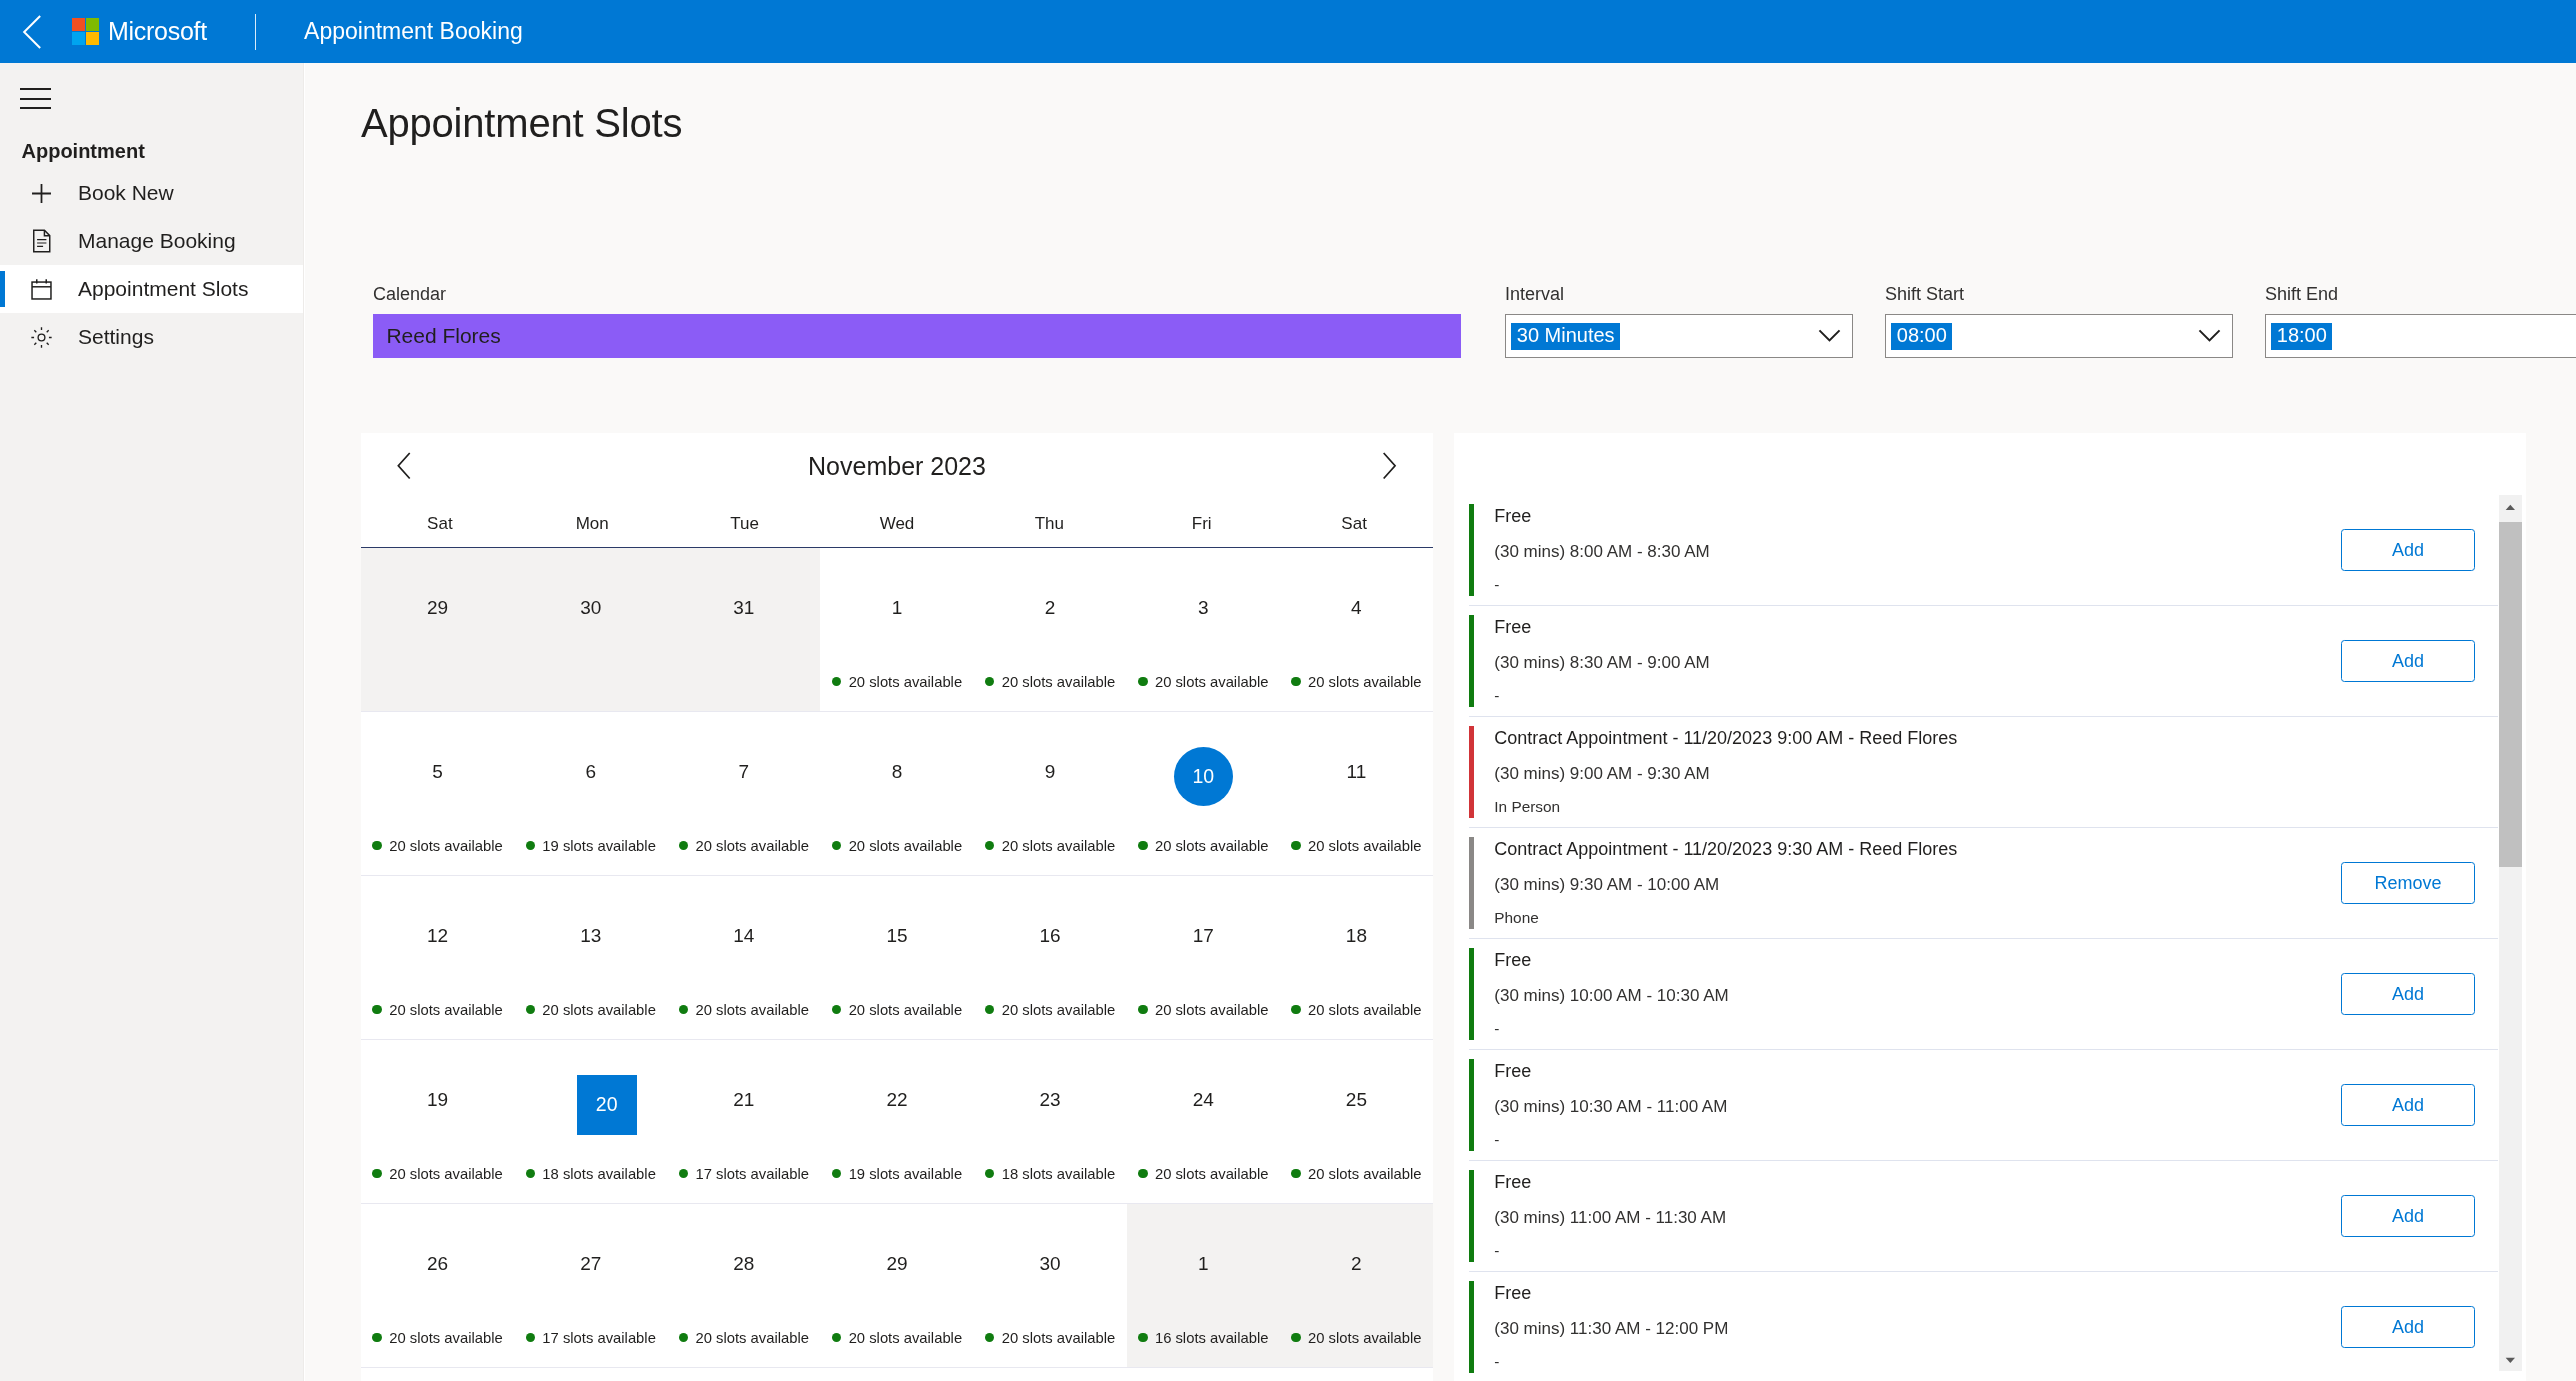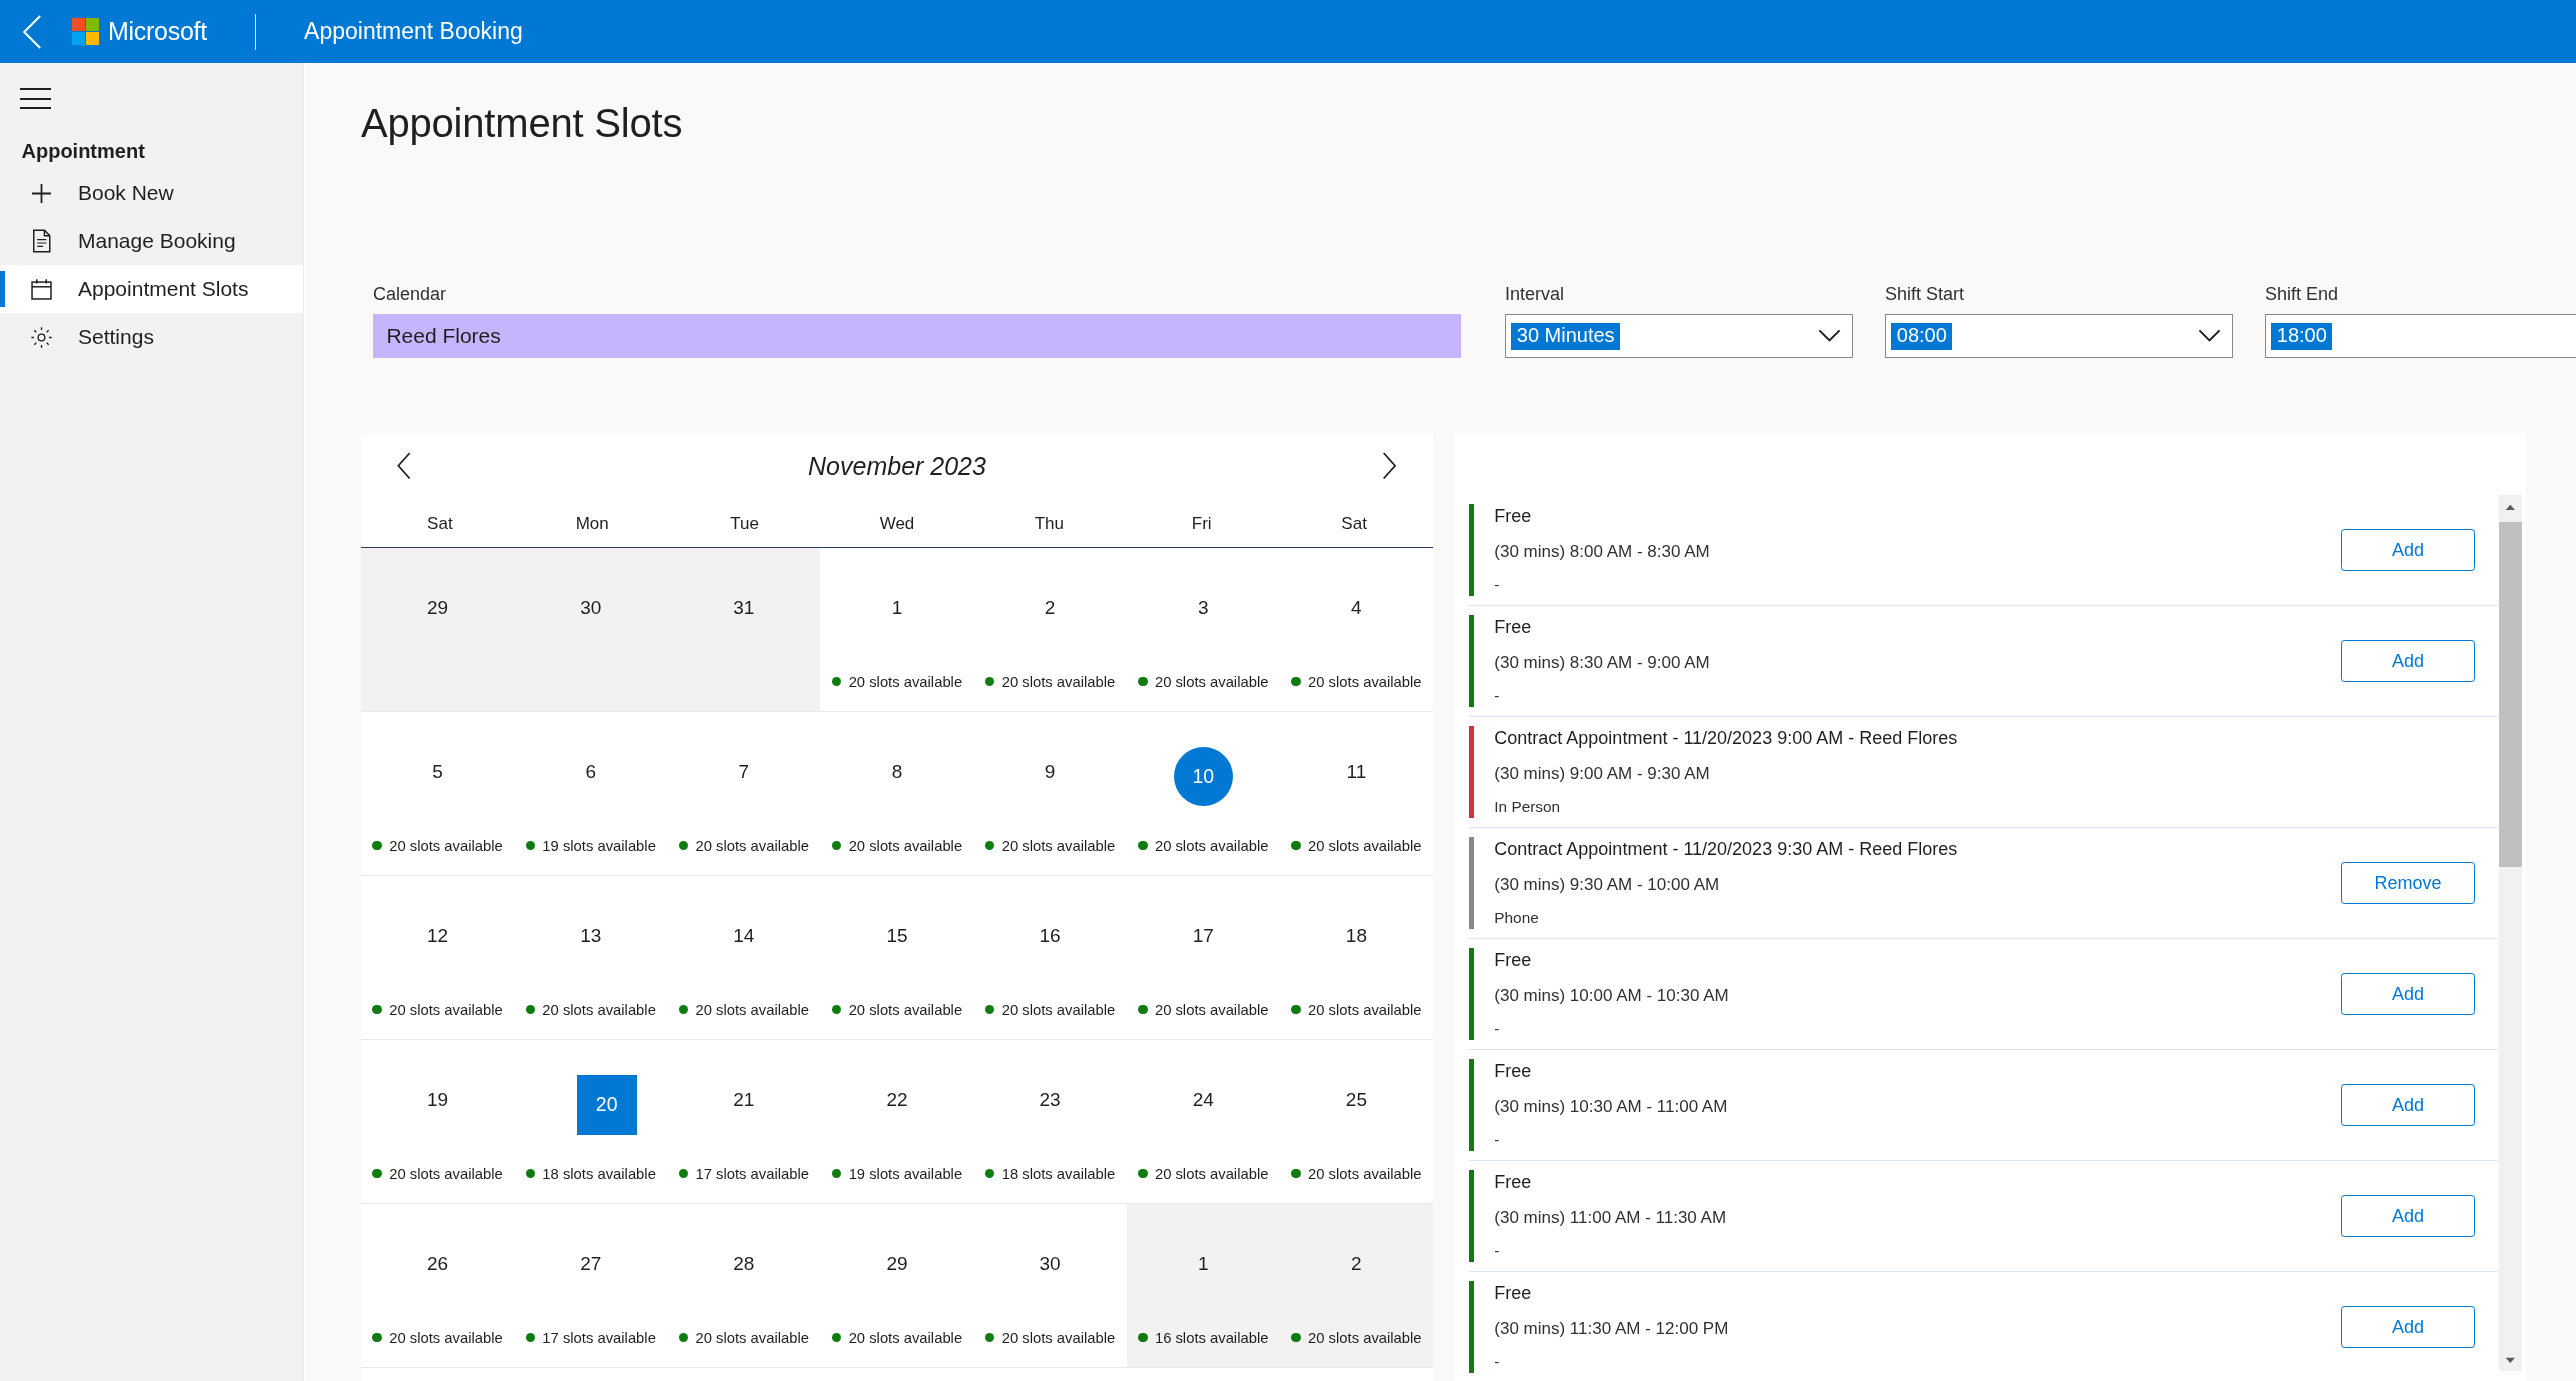--- a/index.html
+++ b/index.html
@@ -93,21 +93,21 @@
 
   
   .controls {
     position: absolute; left: 56px; top: 221px; width: 2165px; height: 81px;
   }
   .ctrl-label {
     font-size: 18px; color: #323130; margin-bottom: 9.4px; display: block;
   }
   .ctrl-calendar { position: absolute; left: 12px; top: 0; width: 1088px; }
   .ctrl-calendar .field {
-    height: 44px; background: #c4b5fd; border: none; display: flex;
+    height: 44px; background: #8b5cf6; border: none; display: flex;
     align-items: center; padding-left: 13.4px; font-size: 21px; color: #201f1e;
   }
   .ctrl-select { position: absolute; top: 0; width: 348px; }
   .sel-interval { left: 1144px; }
   .sel-start    { left: 1524px; }
   .sel-end      { left: 1904px; }
   .select-box {
     height: 44px; background: #ffffff; border: 0.7px solid #8a8886;
     display: flex; align-items: center; justify-content: space-between;
     padding: 0 10.7px 0 5.4px; cursor: pointer;
@@ -126,21 +126,21 @@
     position: absolute; left: 0; top: 0; width: 1072px; height: 953px;
     background: #ffffff;
   }
   .cal-head {
     height: 67px; display: flex; align-items: center; justify-content: space-between;
     padding: 0 24px; position: relative;
   }
   .cal-nav { cursor: pointer; width: 38px; height: 38px; display: flex; align-items: center; justify-content: center; }
   .cal-month {
     position: absolute; left: 0; right: 0; text-align: center;
-    font-size: 25px; color: #201f1e; font-style: italic;
+    font-size: 25px; color: #201f1e;
   }
   .dow-row {
     display: grid; grid-template-columns: repeat(7, 1fr);
     height: 48px; align-items: center; padding: 0 2.7px;
     border-bottom: 1.3px solid #2b3a67;
   }
   .dow {
     text-align: center; font-size: 17px; color: #201f1e;
   }
   .week-row {

